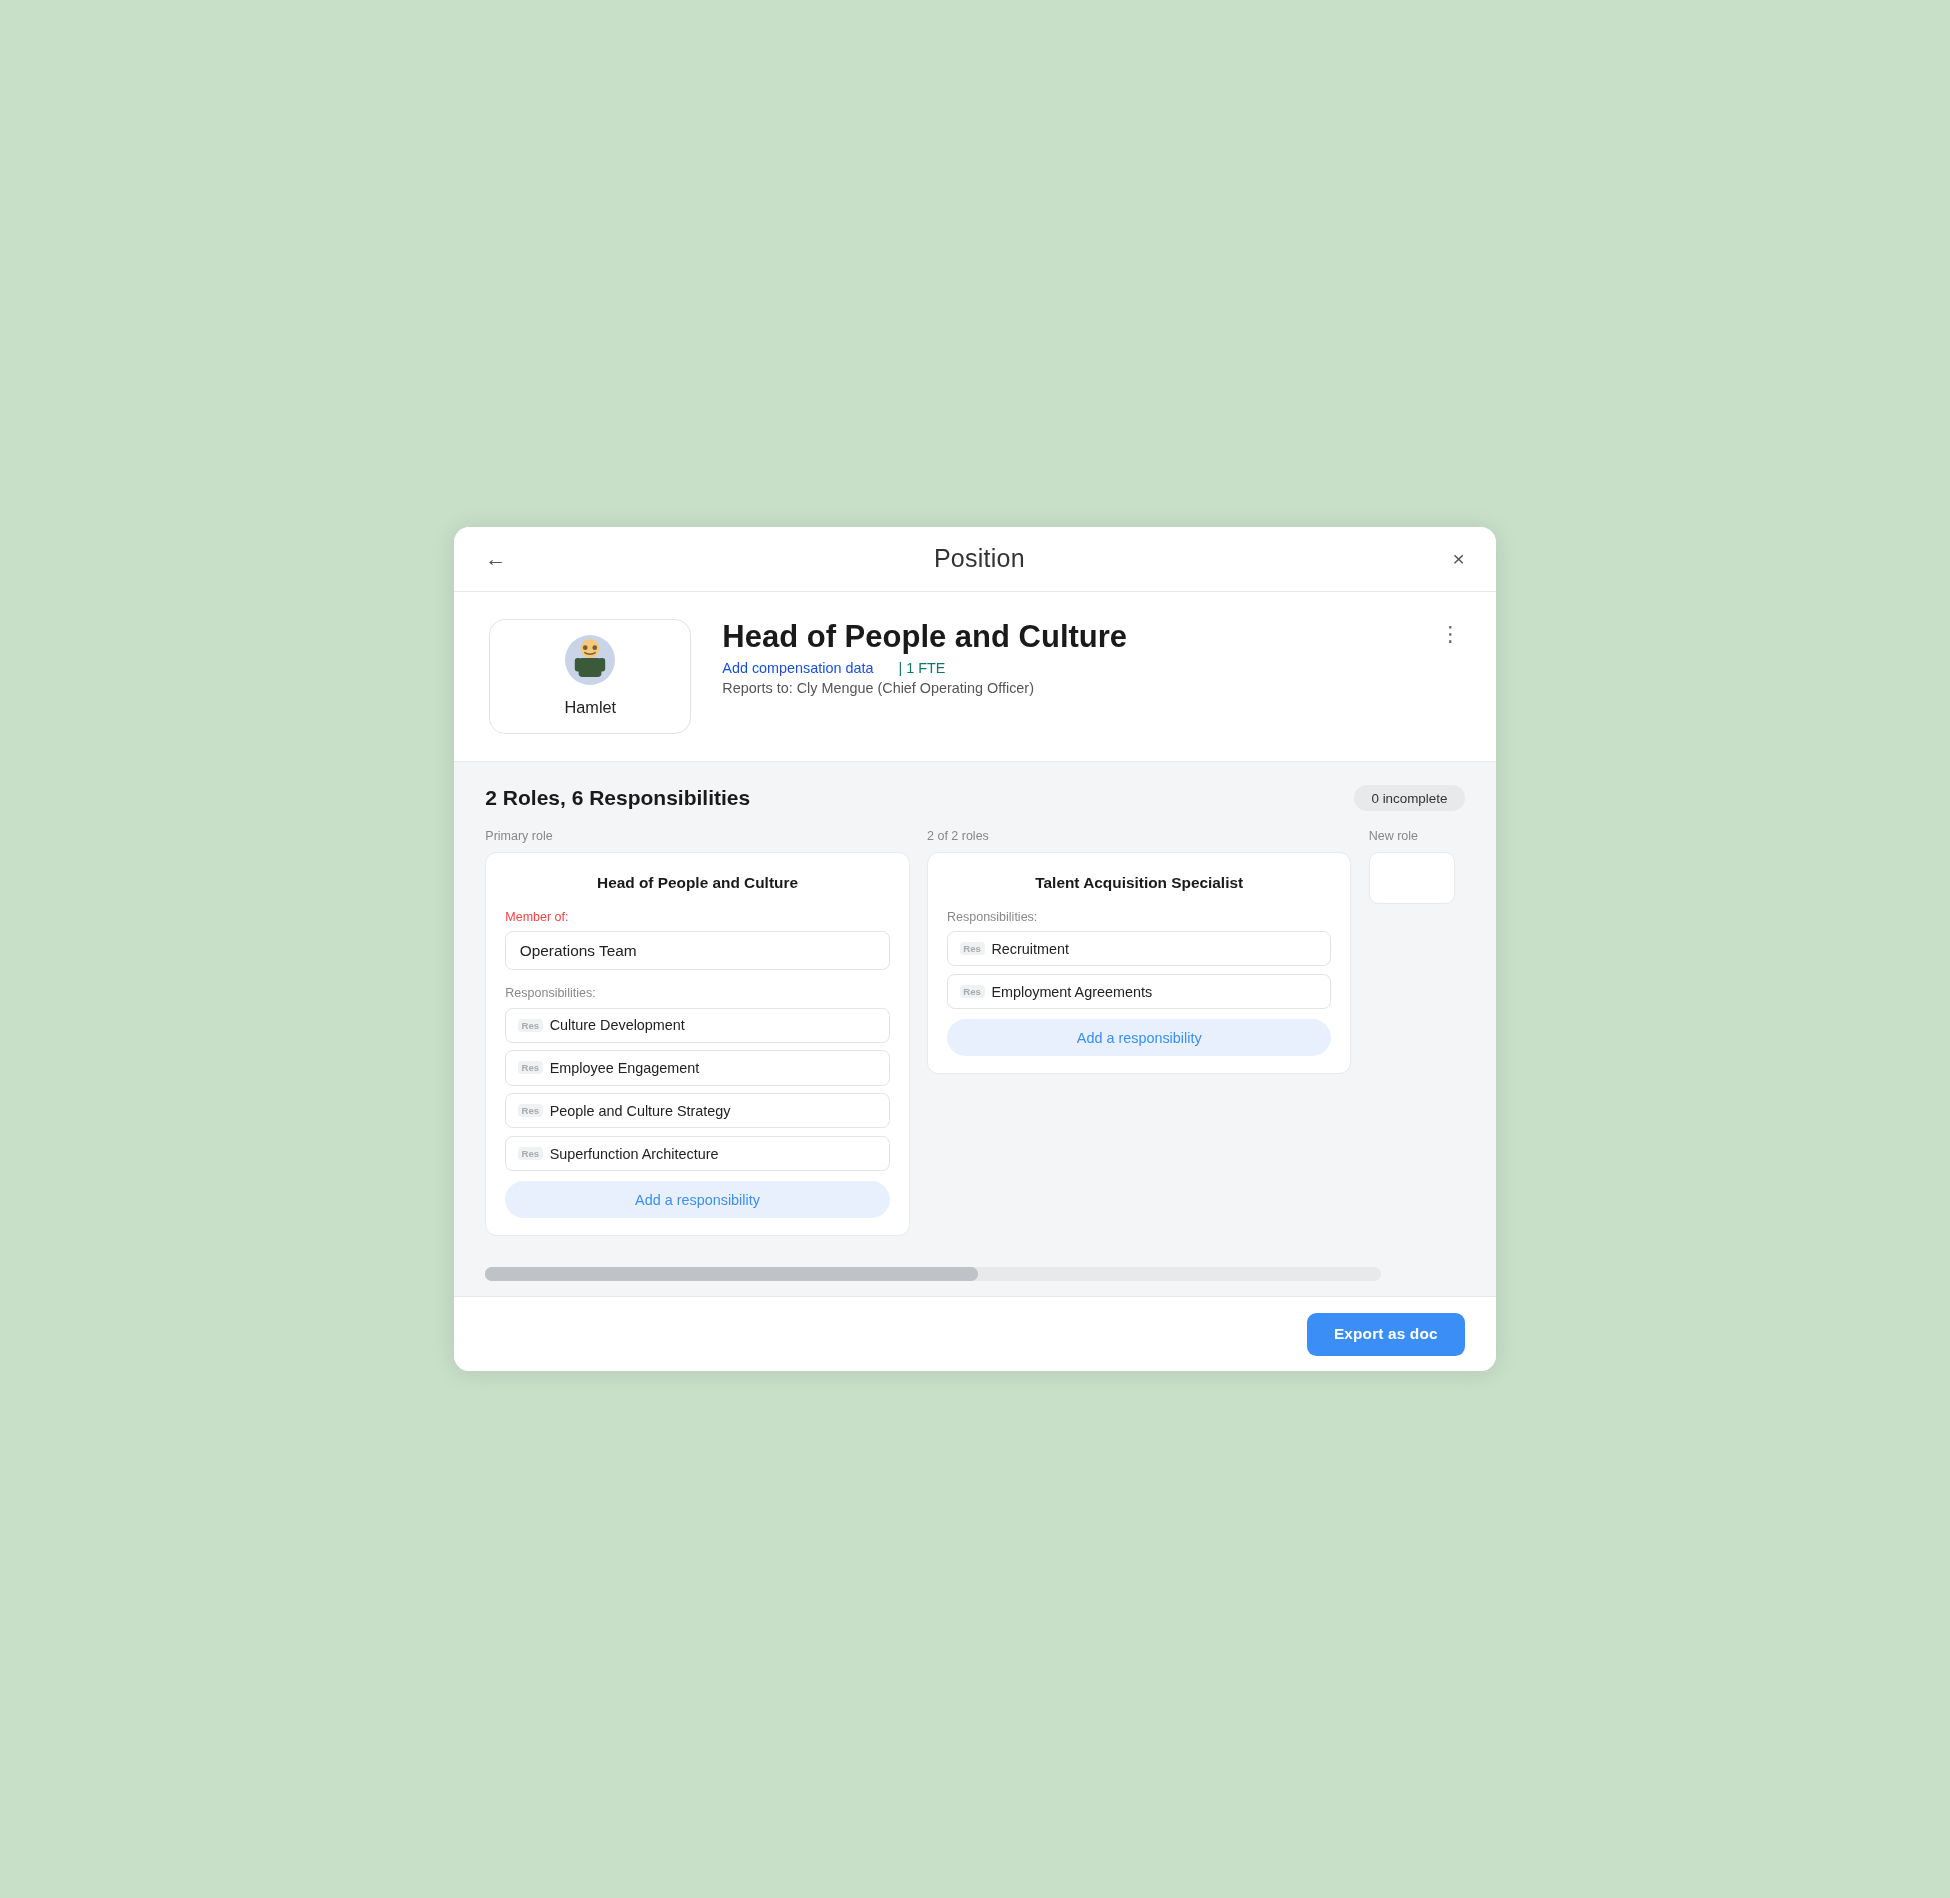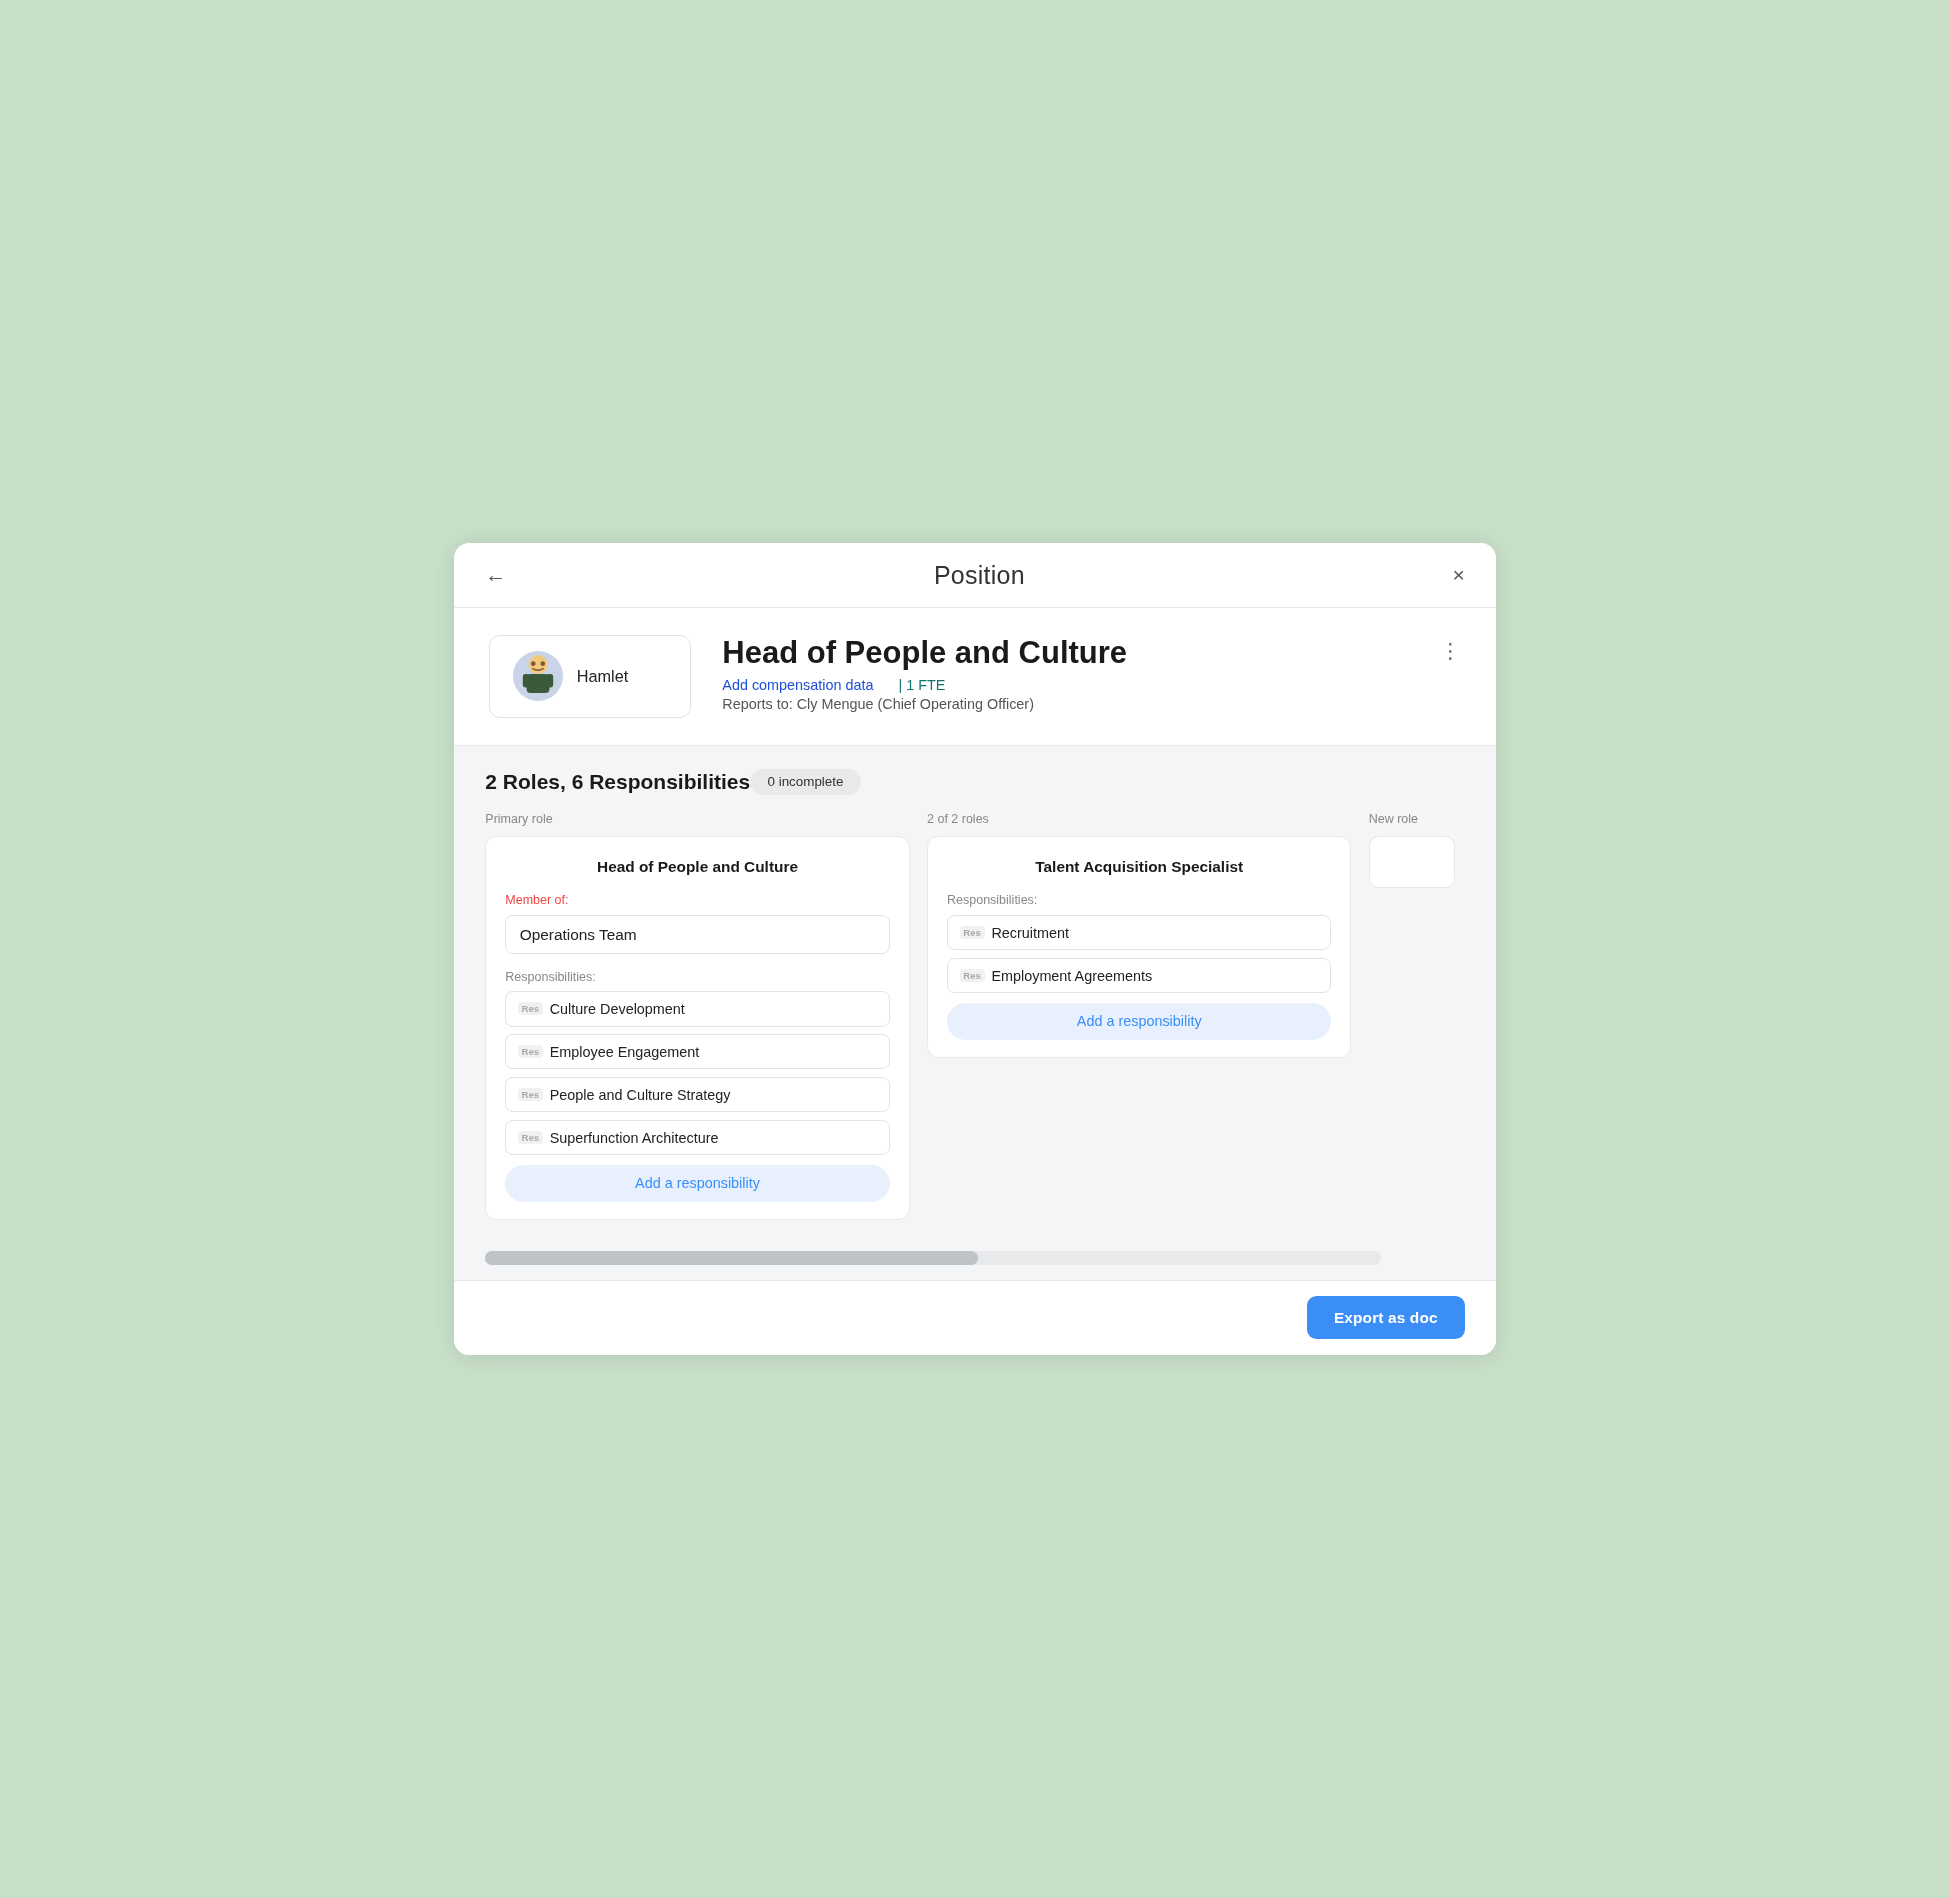--- a/index.html
+++ b/index.html
@@ -48,26 +48,27 @@
     .position-info {
       background: #fff;
       display: flex;
       align-items: flex-start;
       padding: 27px 35px 27px 35px;
       gap: 31px;
       border-bottom: 1px solid #e8e9eb;
     }
     .person-card {
       border: 1.4px solid #e0e2e6;
-      border-radius: 11px;
+      border-radius: 16px;
       padding: 15.4px 23px;
       display: flex;
       align-items: center;
       gap: 13.4px;
       min-width: 202px;
+      flex-direction: column;
     }
     .avatar {
       width: 50px; height: 50px;
       background: #c9d4e8;
       border-radius: 50%;
       display: flex; align-items: center; justify-content: center;
       font-size: 27px;
       overflow: hidden;
     }
     .person-name { font-size: 16.3px; font-weight: 500; color: #222; }
@@ -80,20 +81,21 @@
     .more-btn {
       background: none; border: none; cursor: pointer; color: #666; font-size: 21px; margin-top: 3.8px;
     }
     
     .roles-section {
       padding: 23px 31px 31px 31px;
     }
     .roles-header {
       display: flex;
       align-items: center;
+      justify-content: space-between;
       margin-bottom: 17.3px;
     }
     .roles-title { font-size: 21px; font-weight: 700; color: #1a1a1a; }
     .incomplete-badge {
       background: #e8e9eb; border-radius: 19px; padding: 5.8px 17.3px;
       font-size: 13.4px; color: #333; font-weight: 500;
     }
     .roles-columns {
       display: flex;
       gap: 17.3px;

